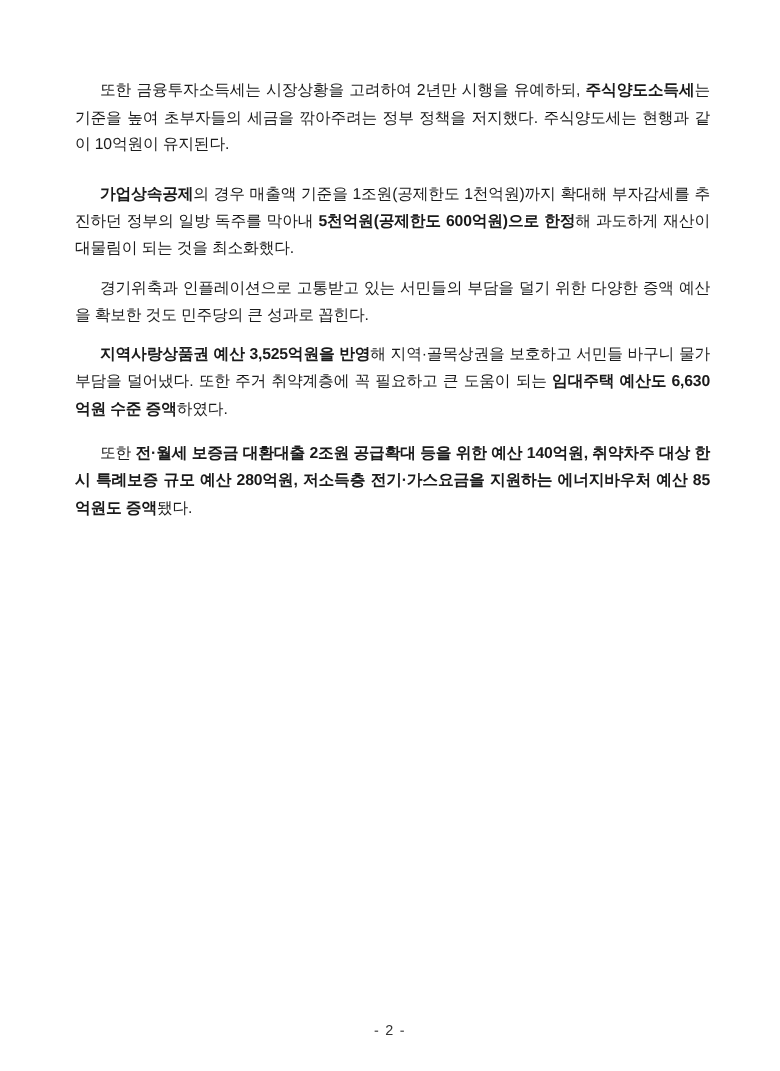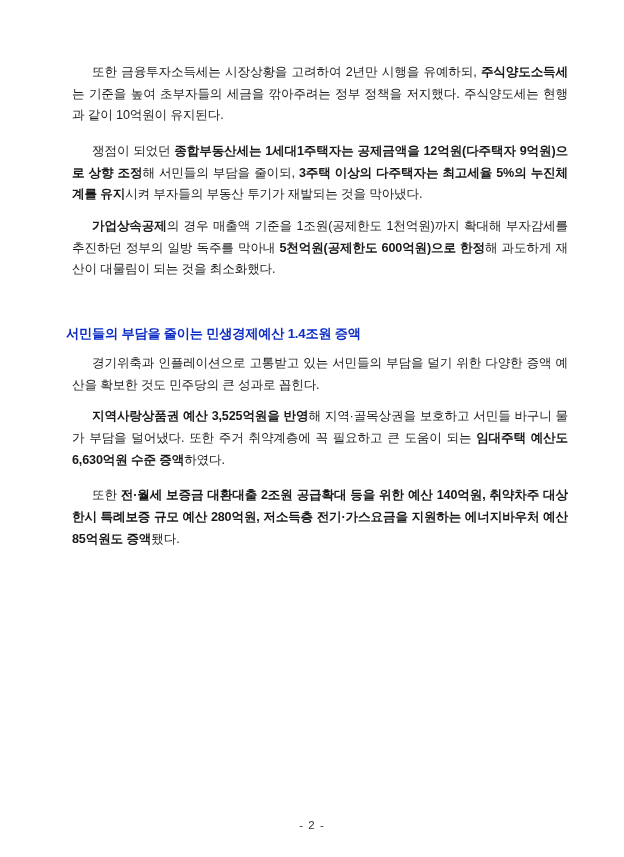--- a/index.html
+++ b/index.html
@@ -18,21 +18,21 @@
     width: 624px;
     height: 857px;
     box-sizing: border-box;
     padding: 62px 56px 0 56px;
   }
   .para {
     font-size: 12.6px;
     line-height: 1.72;
     text-align: justify;
     text-justify: inter-character;
-    margin: 0 0 6px 16px;
+    margin: 0 0 6px 4px;
     letter-spacing: -0.15px;
   }
   .para.indent {
     text-indent: 20px;
   }
   .b {
     font-weight: bold;
   }
   .section-head {
     color: #0b2cc4;
@@ -56,27 +56,25 @@
 </style>
 </head>
 <body>
 
 <div class="page">
 
   <div>
     <p class="para indent"><span>또한 금융투자소득세는 시장상황을 고려하여 2년만 시행을 유예하되, </span><span class="b">주식양도소득세</span><span>는 기준을 높여 초부자들의 세금을 깎아주려는 정부 정책을 저지했다. 주식양도세는 현행과 같이 10억원이 유지된다.</span></p>
     <div class="gap-small"></div>
     <div class="gap-small"></div>
-    <p class="para indent"><span>쟁점이 되었던 </span><span class="b">종합부동산세는 1세대1주택자는 공제금액을 12억원(다주택자 9억원)으로 상향 조정</span><span>해 서민들의 부담을 줄이되, </span><span class="b">3주택 이상의 다주택자는 최고세율 5%의 누진체계를 유지</span><span>시켜 부자들의 부동산 투기가 재발되는 것을 막아냈다.</span></p>
     <div class="gap-small"></div>
     <p class="para indent"><span class="b">가업상속공제</span><span>의 경우 매출액 기준을 1조원(공제한도 1천억원)까지 확대해 부자감세를 추진하던 정부의 일방 독주를 막아내 </span><span class="b">5천억원(공제한도 600억원)으로 한정</span><span>해 과도하게 재산이 대물림이 되는 것을 최소화했다.</span></p>
     <div class="gap-small"></div>
   </div>
 
-  <h2 class="section-head">서민들의 부담을 줄이는 민생경제예산 1.4조원 증액</h2>
 
   <div>
     <p class="para indent"><span>경기위축과 인플레이션으로 고통받고 있는 서민들의 부담을 덜기 위한 다양한 증액 예산을 확보한 것도 민주당의 큰 성과로 꼽힌다.</span></p>
     <div class="gap-small"></div>
     <p class="para indent"><span class="b">지역사랑상품권 예산 3,525억원을 반영</span><span>해 지역·골목상권을 보호하고 서민들 바구니 물가 부담을 덜어냈다. 또한 주거 취약계층에 꼭 필요하고 큰 도움이 되는 </span><span class="b">임대주택 예산도 6,630억원 수준 증액</span><span>하였다.</span></p>
     <div class="gap-small"></div>
     <div class="gap-small"></div>
     <p class="para indent"><span>또한 </span><span class="b">전·월세 보증금 대환대출 2조원 공급확대 등을 위한 예산 140억원, 취약차주 대상 한시 특례보증 규모 예산 280억원, 저소득층 전기·가스요금을 지원하는 에너지바우처 예산 85억원도 증액</span><span>됐다.</span></p>
   </div>
 

